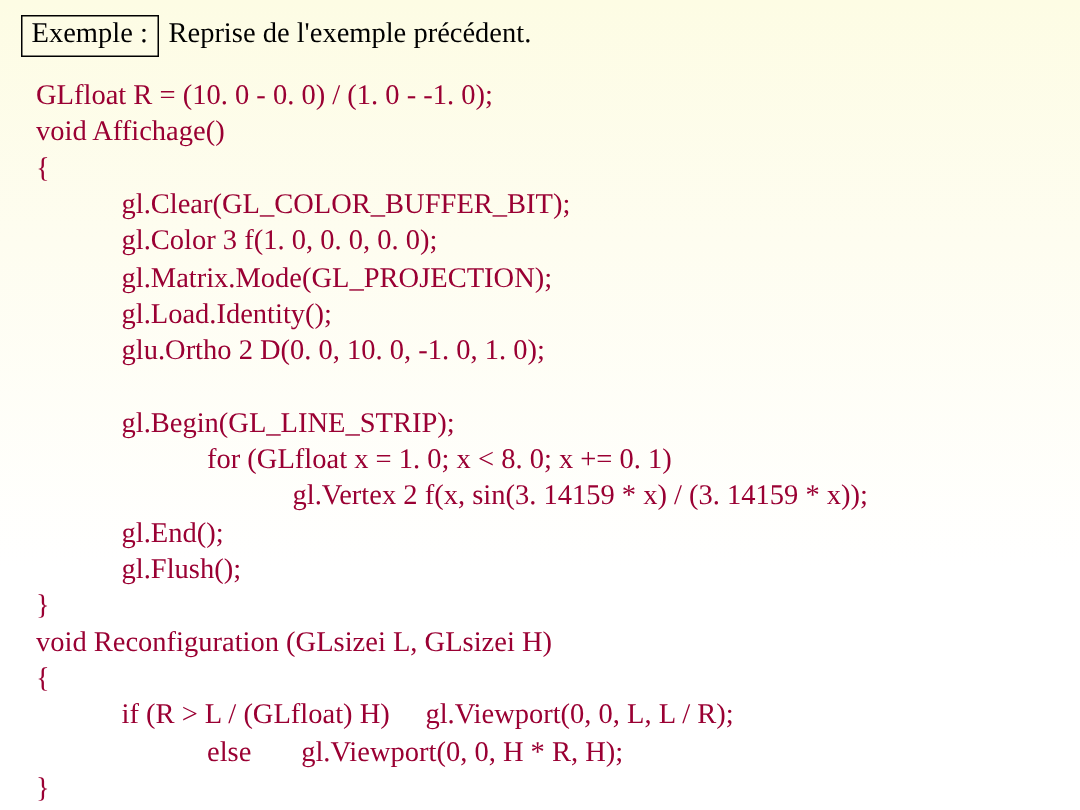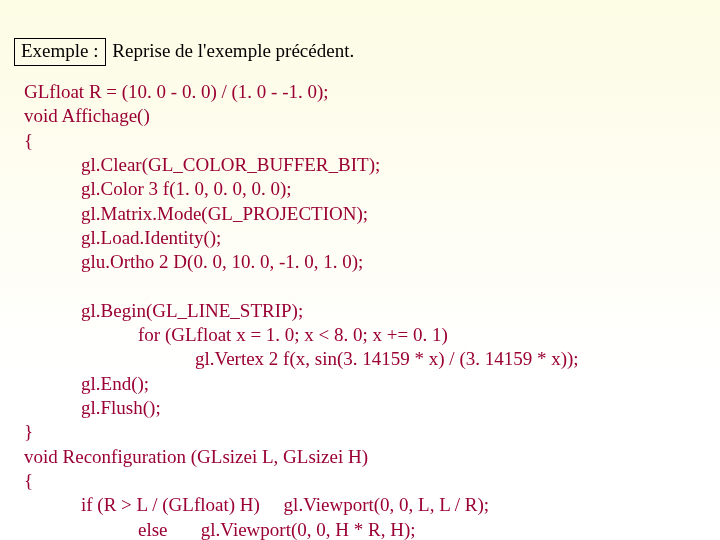--- a/index.html
+++ b/index.html
@@ -18,21 +18,20 @@
   }
   .example-row {
     margin-bottom: 14px;
   }
   .example-box {
     display: inline-block;
     border: 1px solid #000;
     padding: 1px 6px 3px 6px;
     margin-right: 2px;
     vertical-align: baseline;
-    margin-top: 28px;
   }
   .example-text {
     display: inline;
     margin-top: 38px;
   }
   .code {
     color: #9a0033;
     line-height: 1.28;
     white-space: pre;
     padding-left: 10px;

